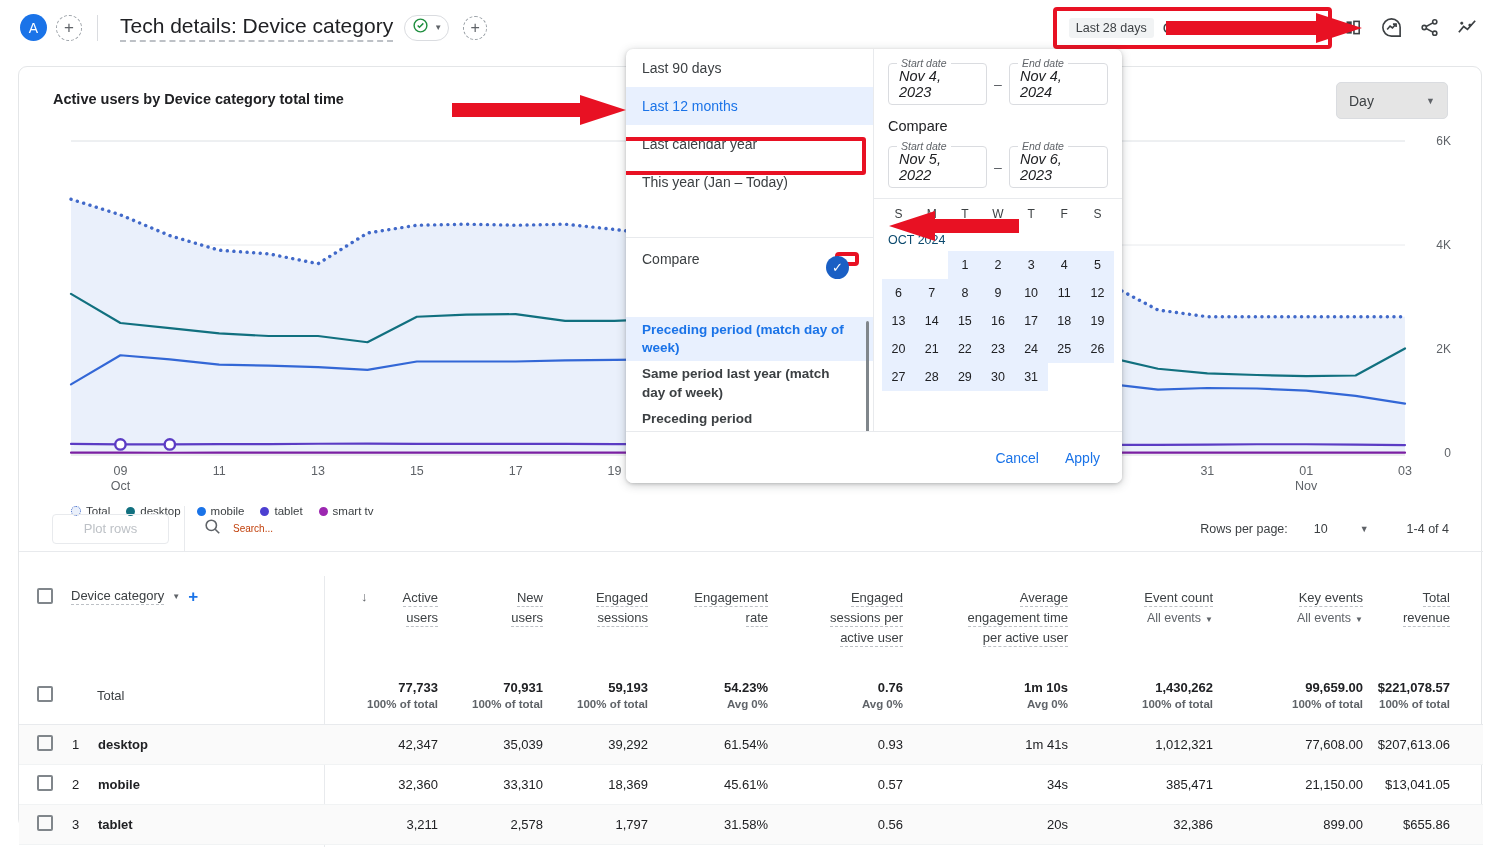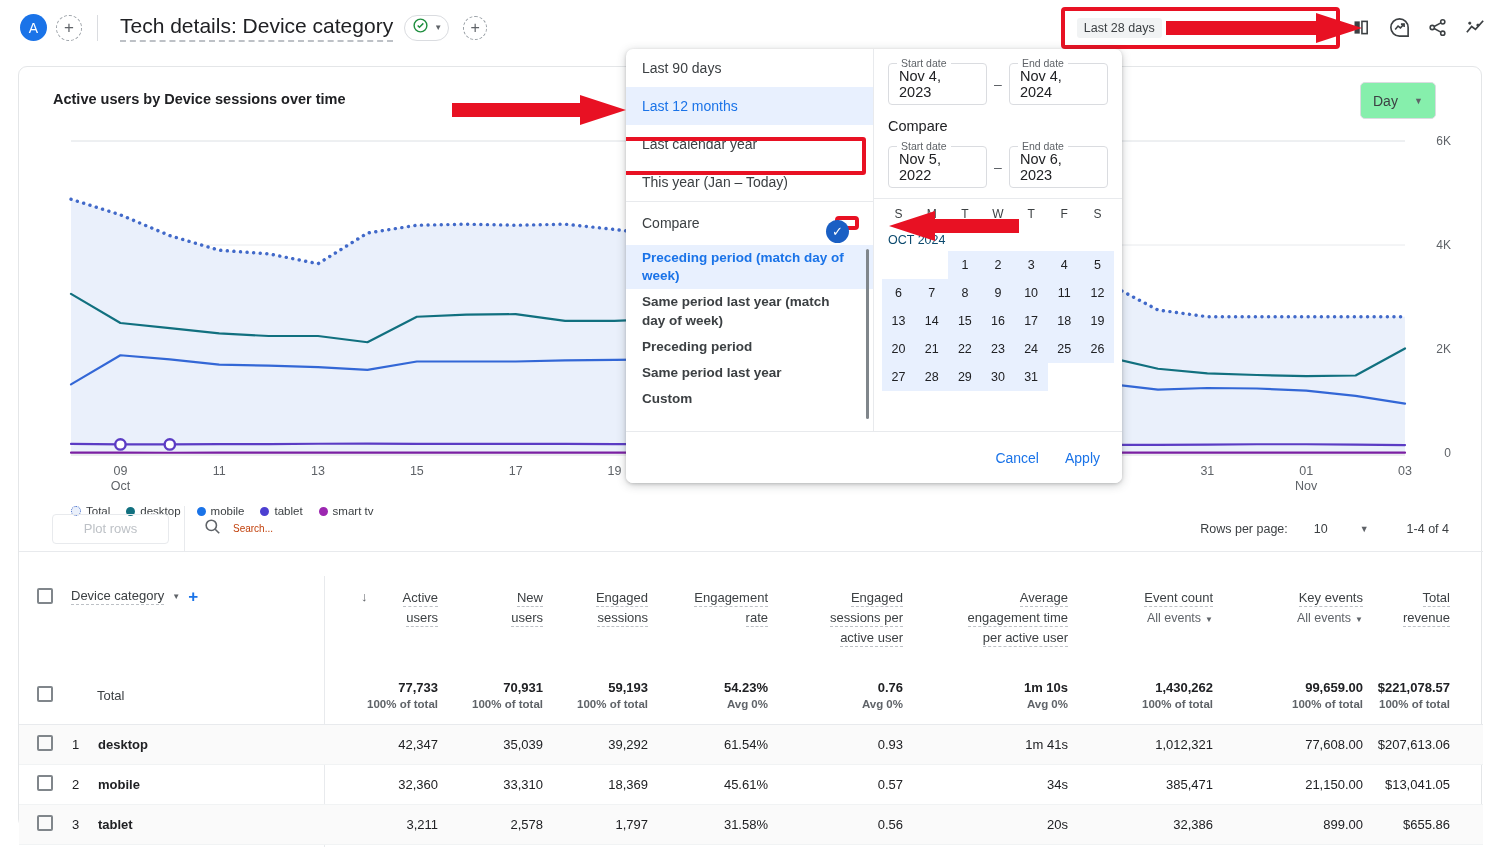--- a/index.html
+++ b/index.html
@@ -39,21 +39,21 @@
     border:1px solid #dadce0; border-radius:14px; height:26px;
     padding:0 6px 0 7px; margin-left:11px; flex:none; background:#fff;
   }
   .check-chip .tri { font-size:8px; color:#5f6368; }
   .header-plus {
     width:24px;height:24px;border-radius:50%;border:1.5px dashed #9aa0a6;
     color:#5f6368;display:flex;align-items:center;justify-content:center;
     font-size:16px;margin-left:14px;flex:none;line-height:1;
   }
 
-  .topright { margin-left:auto; display:flex; align-items:center; padding-right:8px; }
+  .topright { margin-left:auto; display:flex; align-items:center; padding-right:16px; }
 
   .daterange-highlight {
     border:4px solid #e81123; border-radius:4px; padding:2px;
     display:flex; align-items:center; background:#fff;
   }
   .daterange {
     display:flex; align-items:center; height:30px; padding:0 10px;
     background:#fff; white-space:nowrap;
   }
   .dr-chip {
@@ -71,24 +71,24 @@
   
   .card {
     position:absolute; left:18px; top:66px; width:1464px; height:762px;
     background:#fff; border:1px solid #e4e6e8; border-radius:9px;
   }
   .chart-title {
     position:absolute; left:34px; top:24px;
     font-size:14.5px; font-weight:bold; color:#202124;
   }
   .day-select {
-    position:absolute; right:45px; top:15px;
-    width:76px; height:37px; border:1px solid #dadce0; border-radius:5px;
+    position:absolute; right:33px; top:15px;
+    width:112px; height:37px; border:1px solid #dadce0; border-radius:5px;
     display:flex; align-items:center; justify-content:space-between;
-    padding:0 12px; font-size:14px; color:#3c4043; background:#86efac;
+    padding:0 12px; font-size:14px; color:#3c4043; background:#e5e5e5;
   }
   .day-select .caret { font-size:9px; color:#5f6368; }
 
   
   .chartwrap { position:absolute; left:34px; top:56px; width:1400px; height:380px; }
   .chartwrap svg { display:block; }
   .legend {
     position:absolute; left:52px; top:438px;
     display:flex; align-items:center; gap:16px;
     font-size:11.5px; color:#3c4043;
@@ -158,20 +158,21 @@
   .picker {
     position:absolute; left:626px; top:49px; width:496px; height:434px;
     background:#fff; border-radius:7px;
     box-shadow:0 2px 10px rgba(60,64,67,.28), 0 1px 3px rgba(60,64,67,.2);
     display:flex; flex-direction:column; overflow:hidden; z-index:30;
   }
   .picker-body { display:flex; flex:1; min-height:0; }
   .picker-left {
     width:248px; border-right:1px solid #e8eaed; display:flex; flex-direction:column;
     position:relative;
+    gap:36px;
   }
   .preset {
     height:38px; display:flex; align-items:center; padding:0 0 0 16px;
     font-size:14px; color:#3c4043; white-space:nowrap;
   }
   .preset.sel { background:#e8f0fe; color:#1a73e8; }
   .cmp-row {
     height:42px; display:flex; align-items:center; justify-content:space-between;
     padding:0 14px 0 16px; border-top:1px solid #e8eaed; font-size:14px; color:#3c4043;
   }
@@ -193,21 +194,21 @@
     position:absolute; right:4px; top:6px; width:3px; height:170px;
     background:#80868b; border-radius:2px;
   }
   .preset-highlight {
     position:absolute; left:-4px; top:88px; width:244px; height:38px;
     border:4px solid #e81123; border-radius:3px; pointer-events:none; z-index:5;
   }
 
   .picker-right { flex:1; display:flex; flex-direction:column; min-width:0; }
   .date-fields { padding:14px 14px 0 14px; }
-  .df-row { display:flex; align-items:center; gap:7px; }
+  .df-row { display:flex; align-items:center; gap:7px;font-style:italic; }
   .df {
     flex:1; height:42px; border:1px solid #dadce0; border-radius:4px;
     position:relative; display:flex; align-items:center; padding:0 10px;
     font-size:14.5px; color:#202124;
   }
   .df .lbl {
     position:absolute; top:-7px; left:8px; background:#fff; padding:0 4px;
     font-size:10.5px; color:#5f6368;
   }
   .df-dash { color:#5f6368; font-size:14px; }
@@ -292,21 +293,21 @@
             <line x1="4.5" y1="7.5" x2="7.5" y2="7.5"></line>
           <line x1="14.5" y1="8" x2="14.5" y2="11"></line>
             <line x1="13" y1="9.5" x2="16" y2="9.5"></line>
         </svg>
       </div>
     </div>
   </div>
 
   <div class="card">
 
-    <div class="chart-title">Active users by Device sessions over time</div>
+    <div class="chart-title">Active users by Device category total time</div>
     <div class="day-select">
       <span>Day</span>
       <span class="caret">▼</span>
     </div>
 
     <div class="chartwrap">
       <svg id="chart-svg" width="1400" height="380" viewBox="0 0 1400 380">
           <line x1="18" y1="330" x2="1352" y2="330" stroke="#e8eaed" stroke-width="1"></line>
           <text x="1398" y="334" text-anchor="end" font-size="12" fill="#5f6368" font-family="&quot;Liberation Sans&quot;, sans-serif">0</text>
           <line x1="18" y1="226" x2="1352" y2="226" stroke="#e8eaed" stroke-width="1"></line>

